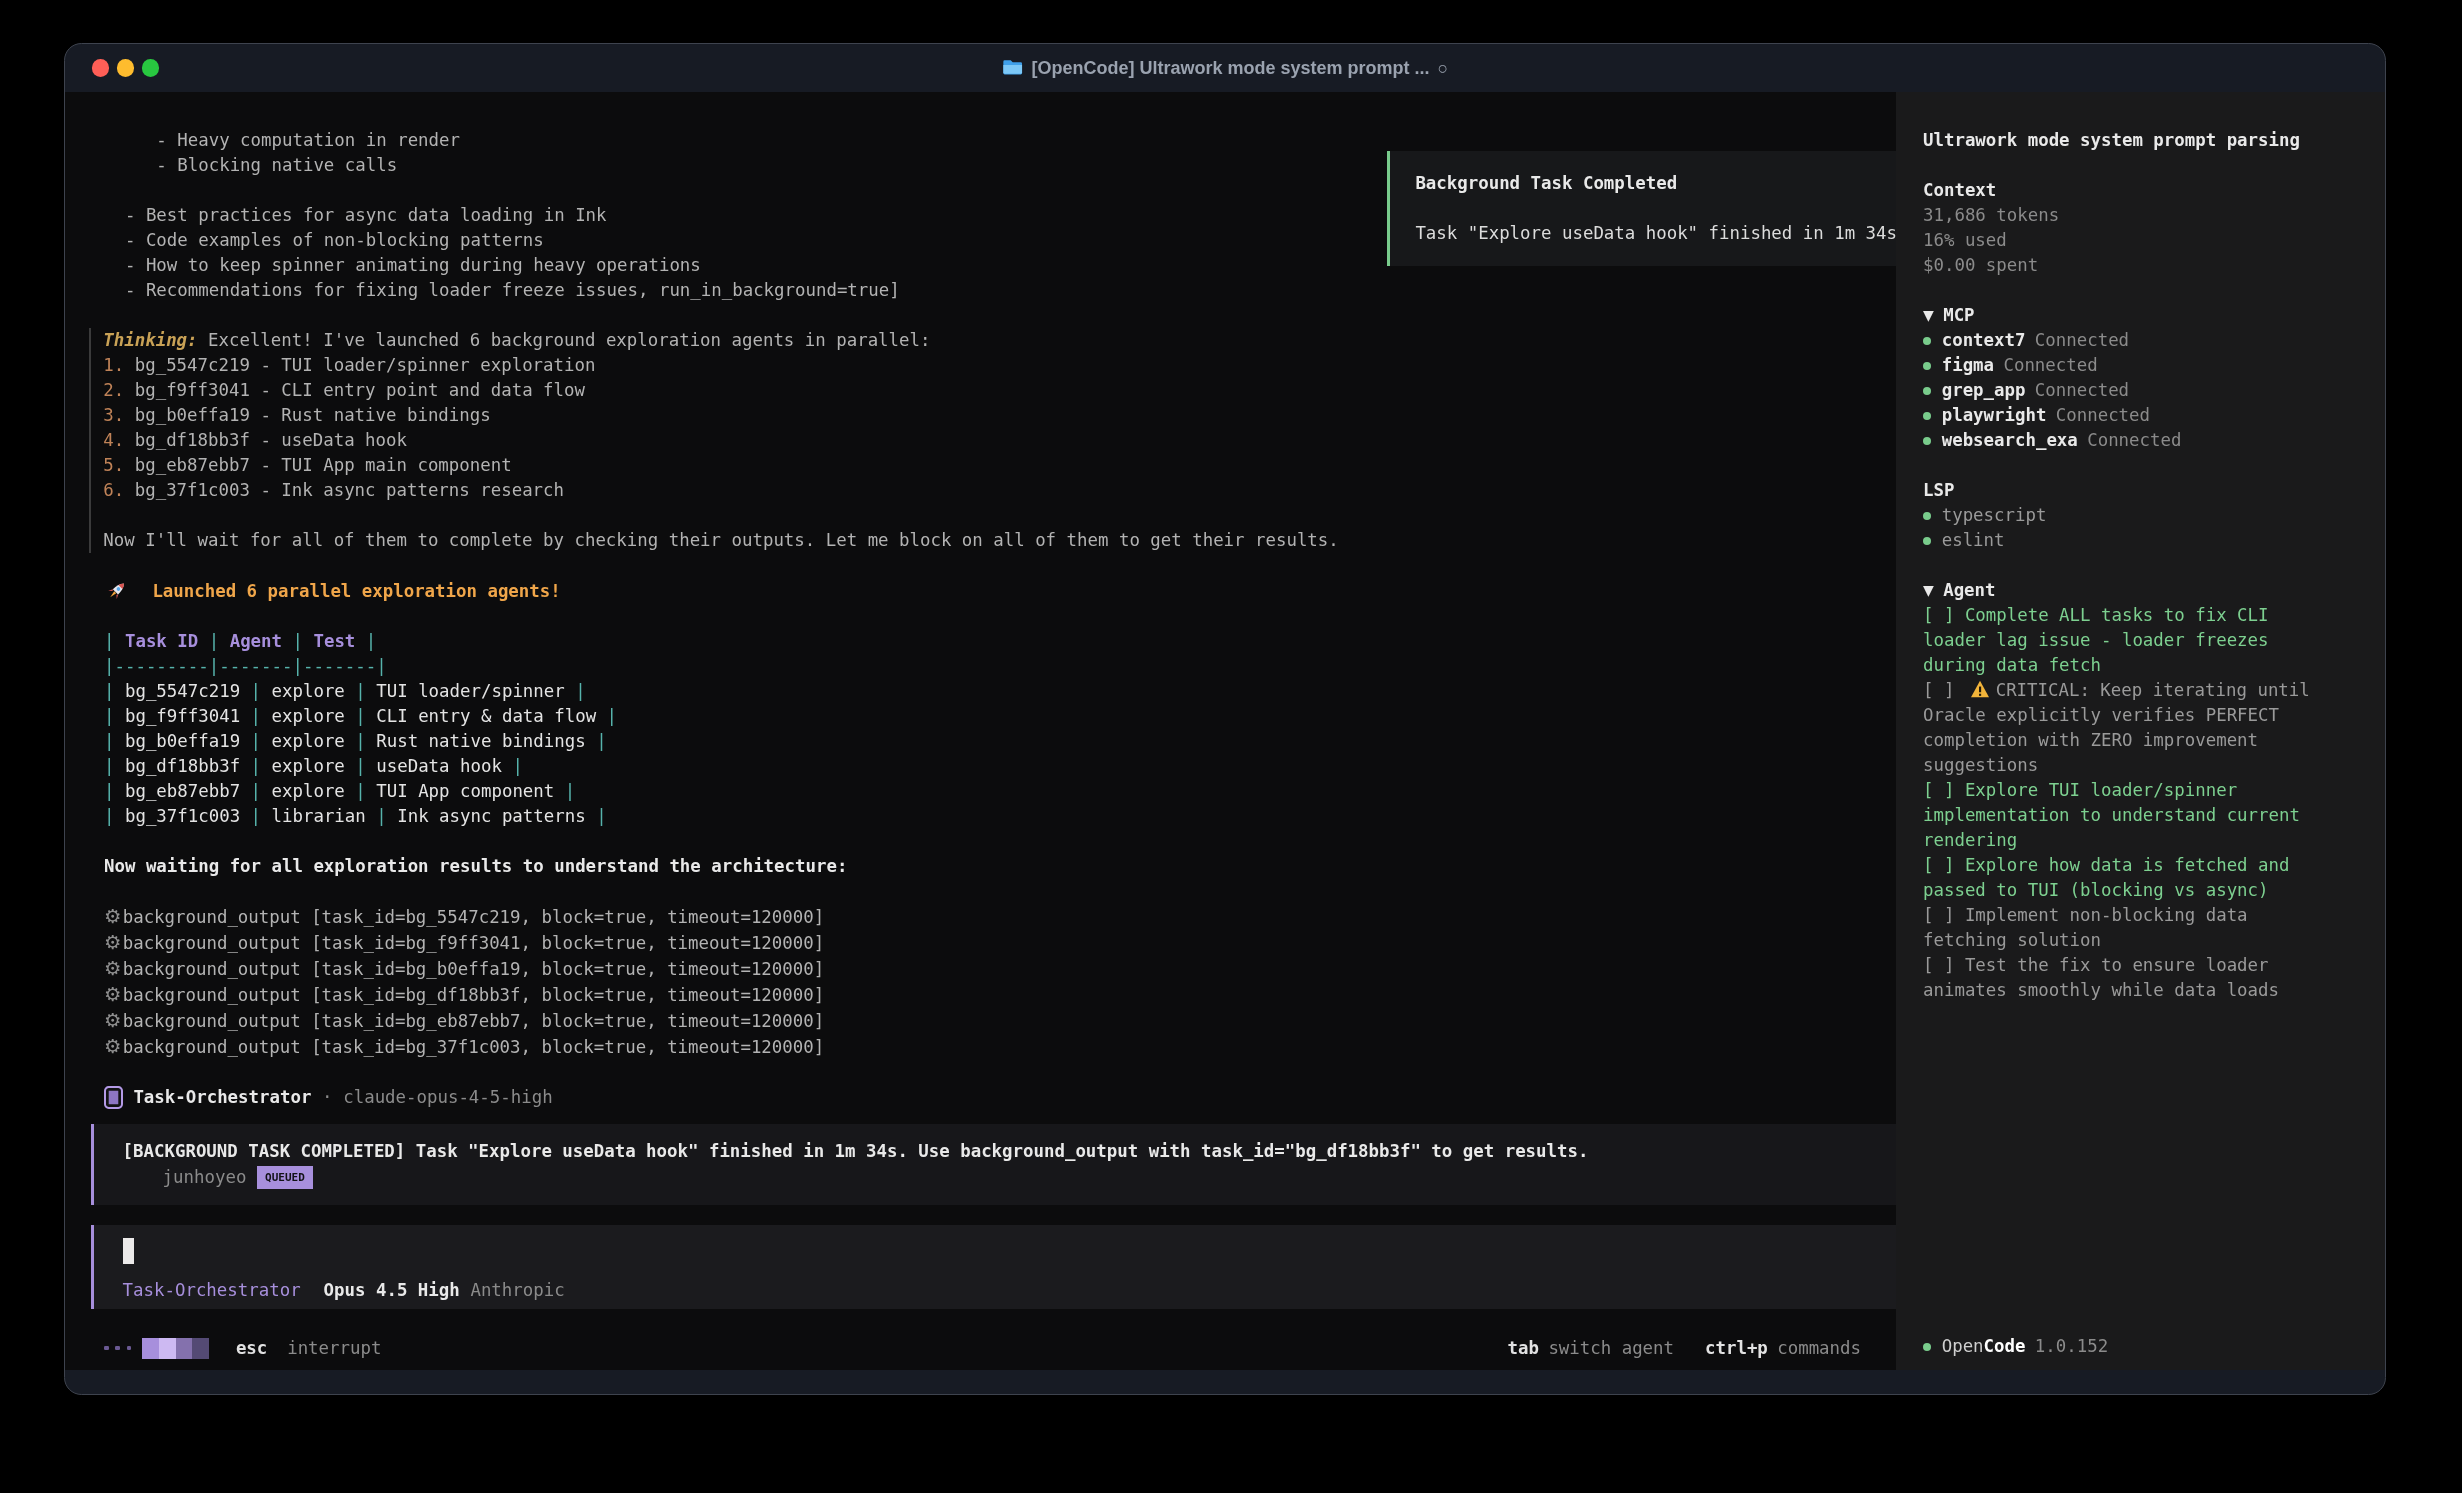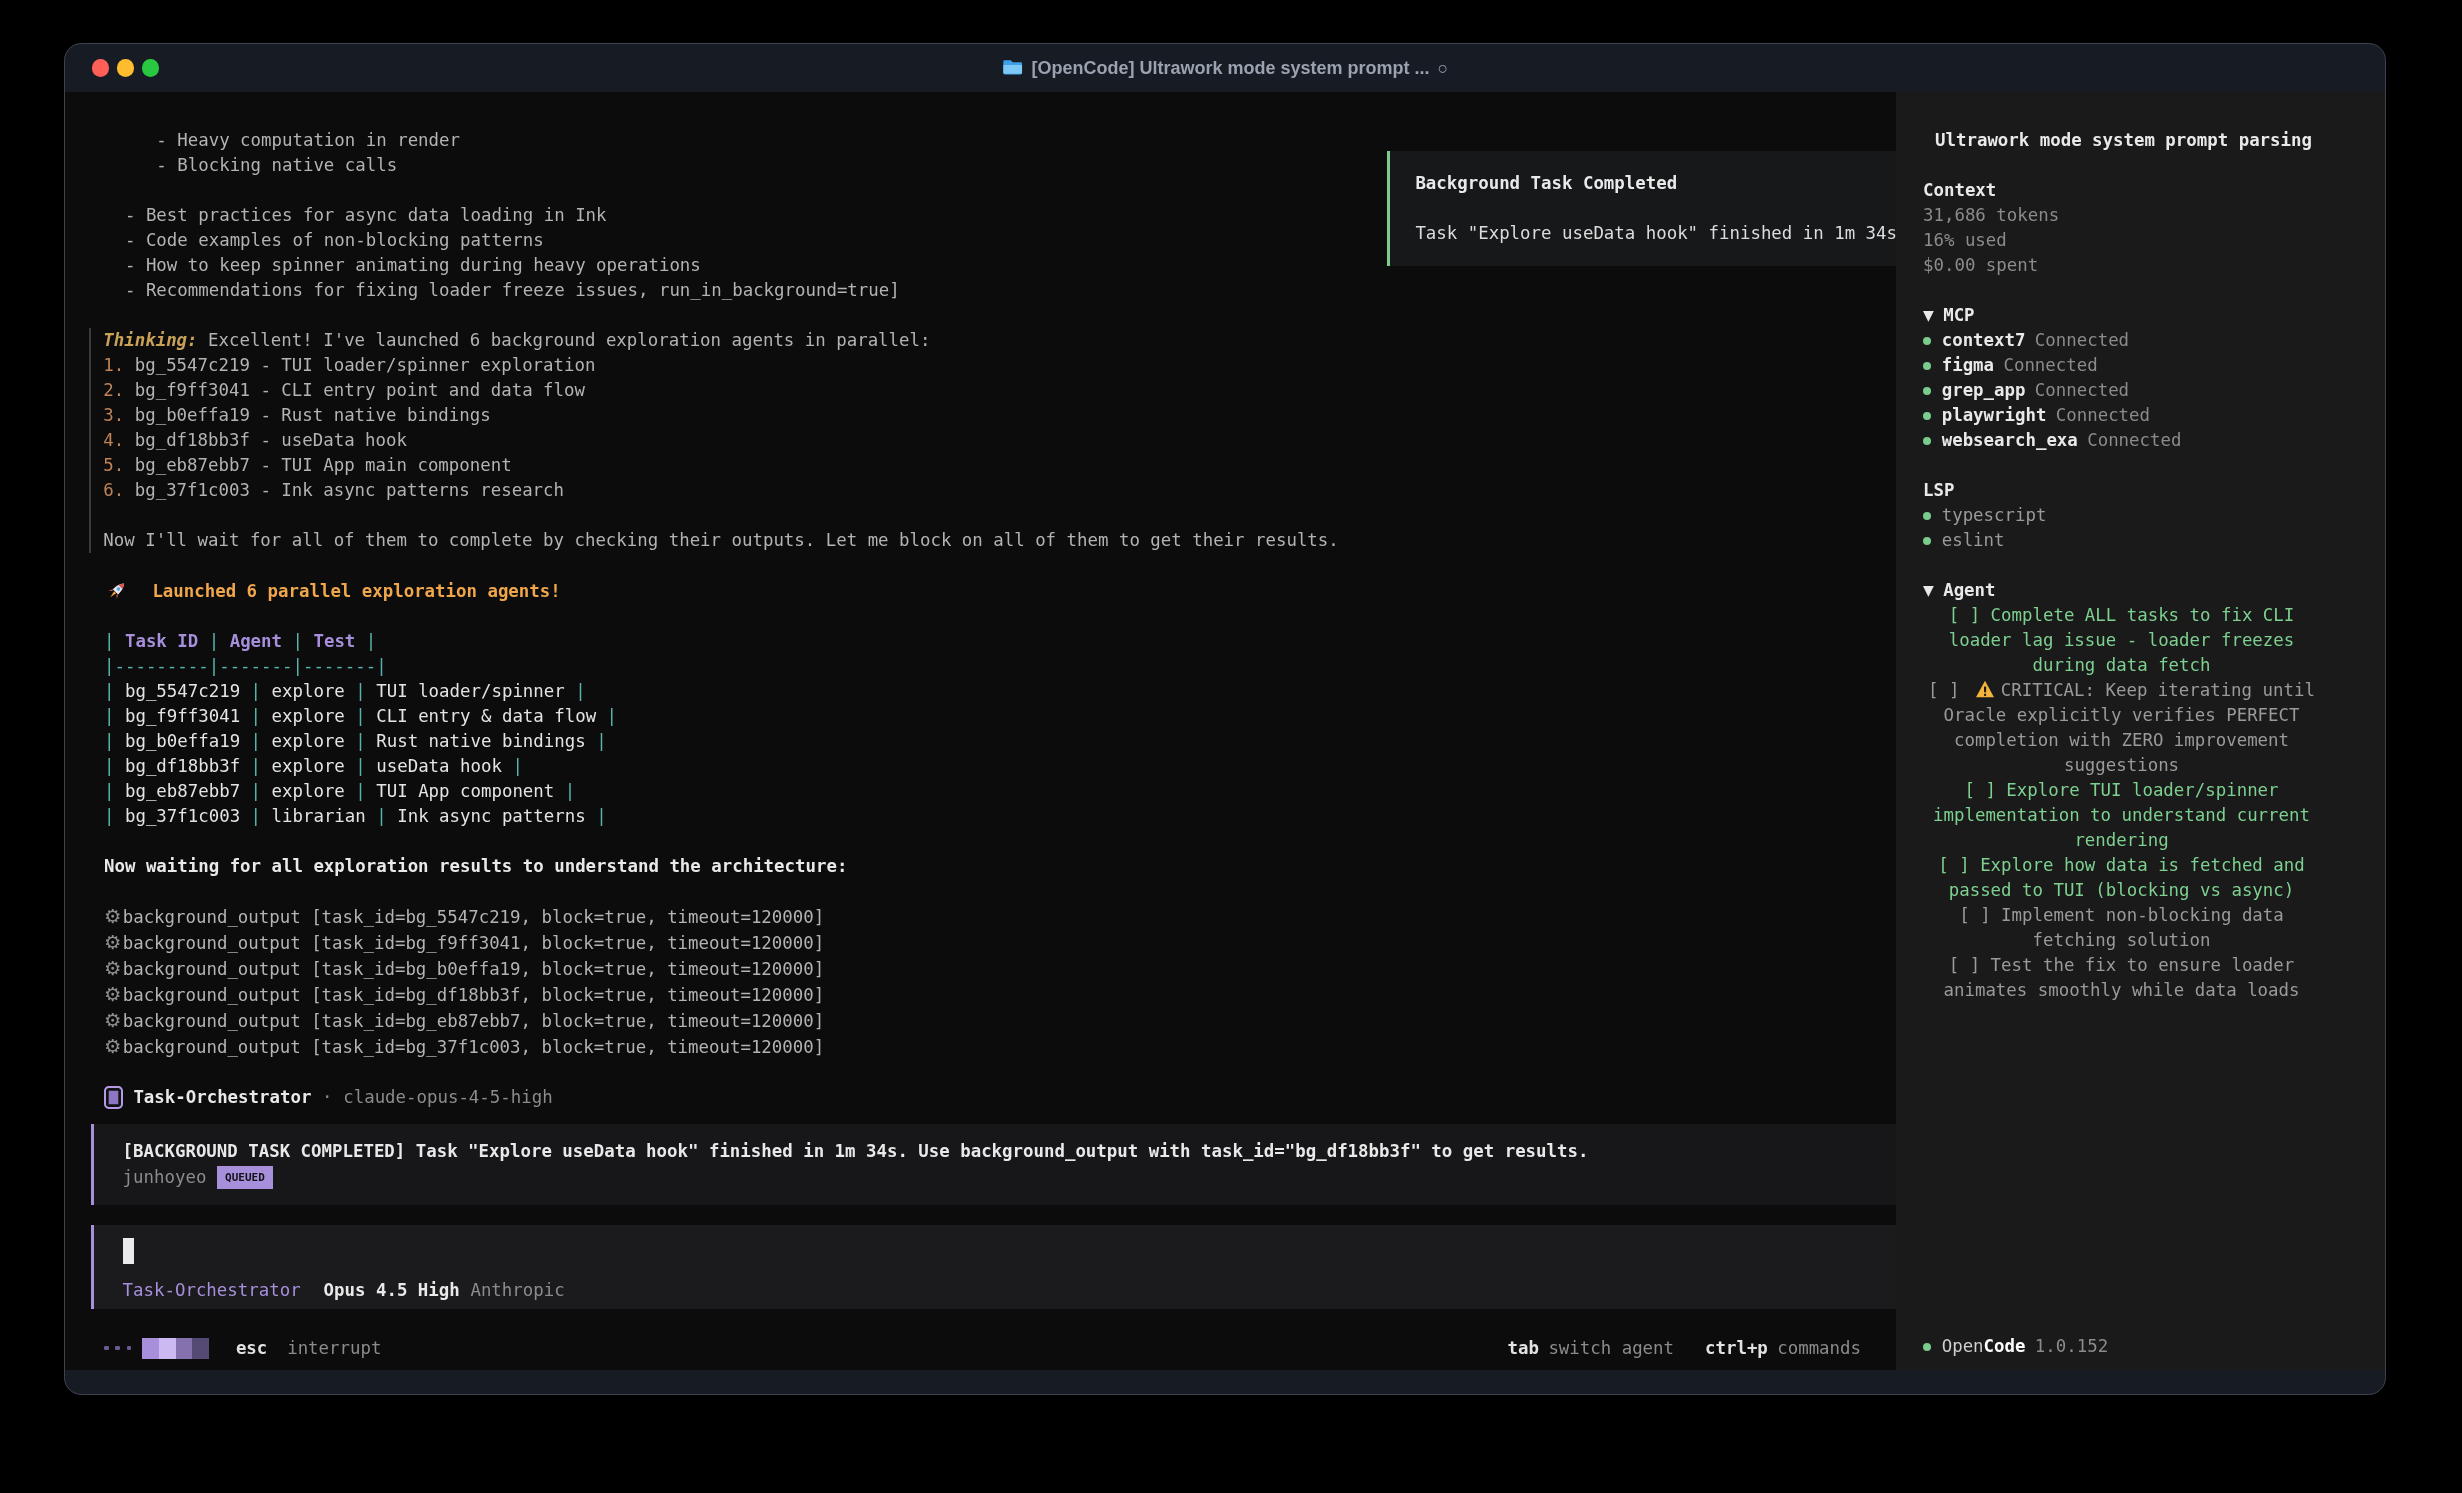--- a/index.html
+++ b/index.html
@@ -14,21 +14,21 @@
   .tl{width:17.4px;height:17.4px;border-radius:50%;display:inline-block;}
   .tl.red{background:#ff5f57;} .tl.yellow{background:#febc2e;} .tl.green{background:#28c840;}
   .title{display:flex;align-items:center;gap:8px;color:#9aa2af;
     font-family:"Liberation Sans",sans-serif;font-weight:bold;font-size:18px;}
   .title-circle{font-weight:normal;font-size:17.4px;}
   
   .content{display:flex;height:1278px;}
   .main{position:relative;width:1831px;background:#0c0c0d;overflow:hidden;
     padding:36px 0 0 39px;box-sizing:border-box;font-size:17.4px;color:#b3b3b3;}
   .sidebar{position:relative;flex:1;background:#1a1a1b;overflow:hidden;
-    padding:36px 17px 0 27px;box-sizing:border-box;font-size:17.4px;color:#b3b3b3;text-align:center;}
+    padding:36px 17px 0 27px;box-sizing:border-box;font-size:17.4px;color:#b3b3b3;}
   .line{white-space:pre;min-height:25px;line-height:25px;font-size:17.4px;}
   .c-gray{color:#b3b3b3;} .c-dim{color:#8b8b8b;}
   .c-white{color:#e9e9e9;font-weight:bold;}
   .c-gold{color:#c9a256;font-style:italic;font-weight:bold;}
   .c-num{color:#c08358;}
   .c-orange{color:#f0a64a;font-weight:bold;}
   .c-teal{color:#56b3ab;}
   .t-cell{color:#e4e4e4;}
   .t-head{color:#a78fdc;font-weight:bold;}
   .thinking{border-left:2.7px solid #3b3b3b;padding-left:12px;margin-left:-14.7px;margin-top:25px;}
@@ -39,21 +39,21 @@
   .gear{font-family:"DejaVu Sans",sans-serif;color:#8f8f8f;font-size:19.4px;margin-right:1.3px;}
   .agent-row{margin-top:23px;height:28px;display:flex;align-items:center;gap:10.7px;}
   .agent-chip{width:14.7px;height:19px;border:2.7px solid #b49ae6;border-radius:4.7px;
     background:#8d76c4;box-shadow:inset 0 0 0 2.7px #121214;display:inline-block;}
   .agent-name{color:#e9e9e9;font-weight:bold;}
   .agent-model{color:#8b8b8b;}
   .panel{margin-left:-13.4px;width:1807px;background:#17171a;border-left:3.3px solid #a78fdc;
     box-sizing:border-box;}
   .panel-completed{margin-top:13.4px;padding:14.7px 0 14.7px 29px;}
   .panel-completed .msg{color:#e9e9e9;font-weight:bold;line-height:25px;white-space:pre;}
-  .panel-completed .who{margin-top:1.3px;line-height:25px;display:flex;align-items:center;}
+  .panel-completed .who{margin-top:1.3px;line-height:25px;display:flex;align-items:center;margin-left:40px;}
   .badge{display:inline-block;background:#a78fdc;color:#121217;font-weight:bold;
     padding:0 8px;margin-left:10.7px;height:23px;line-height:23px;font-size:11px;}
   .panel-input{margin-top:20px;height:84px;background:#1b1b1e;
     display:flex;flex-direction:column;justify-content:space-between;
     padding:13.4px 0 9.4px 29px;}
   .cursor{width:11.4px;height:25.4px;background:#eceaea;}
   .input-meta{display:flex;align-items:center;font-size:17.4px;}
   .im-agent{color:#a78fdc;}
   .im-model{color:#e9e9e9;font-weight:bold;margin-left:23px;}
   .im-provider{color:#8b8b8b;margin-left:10.7px;}

